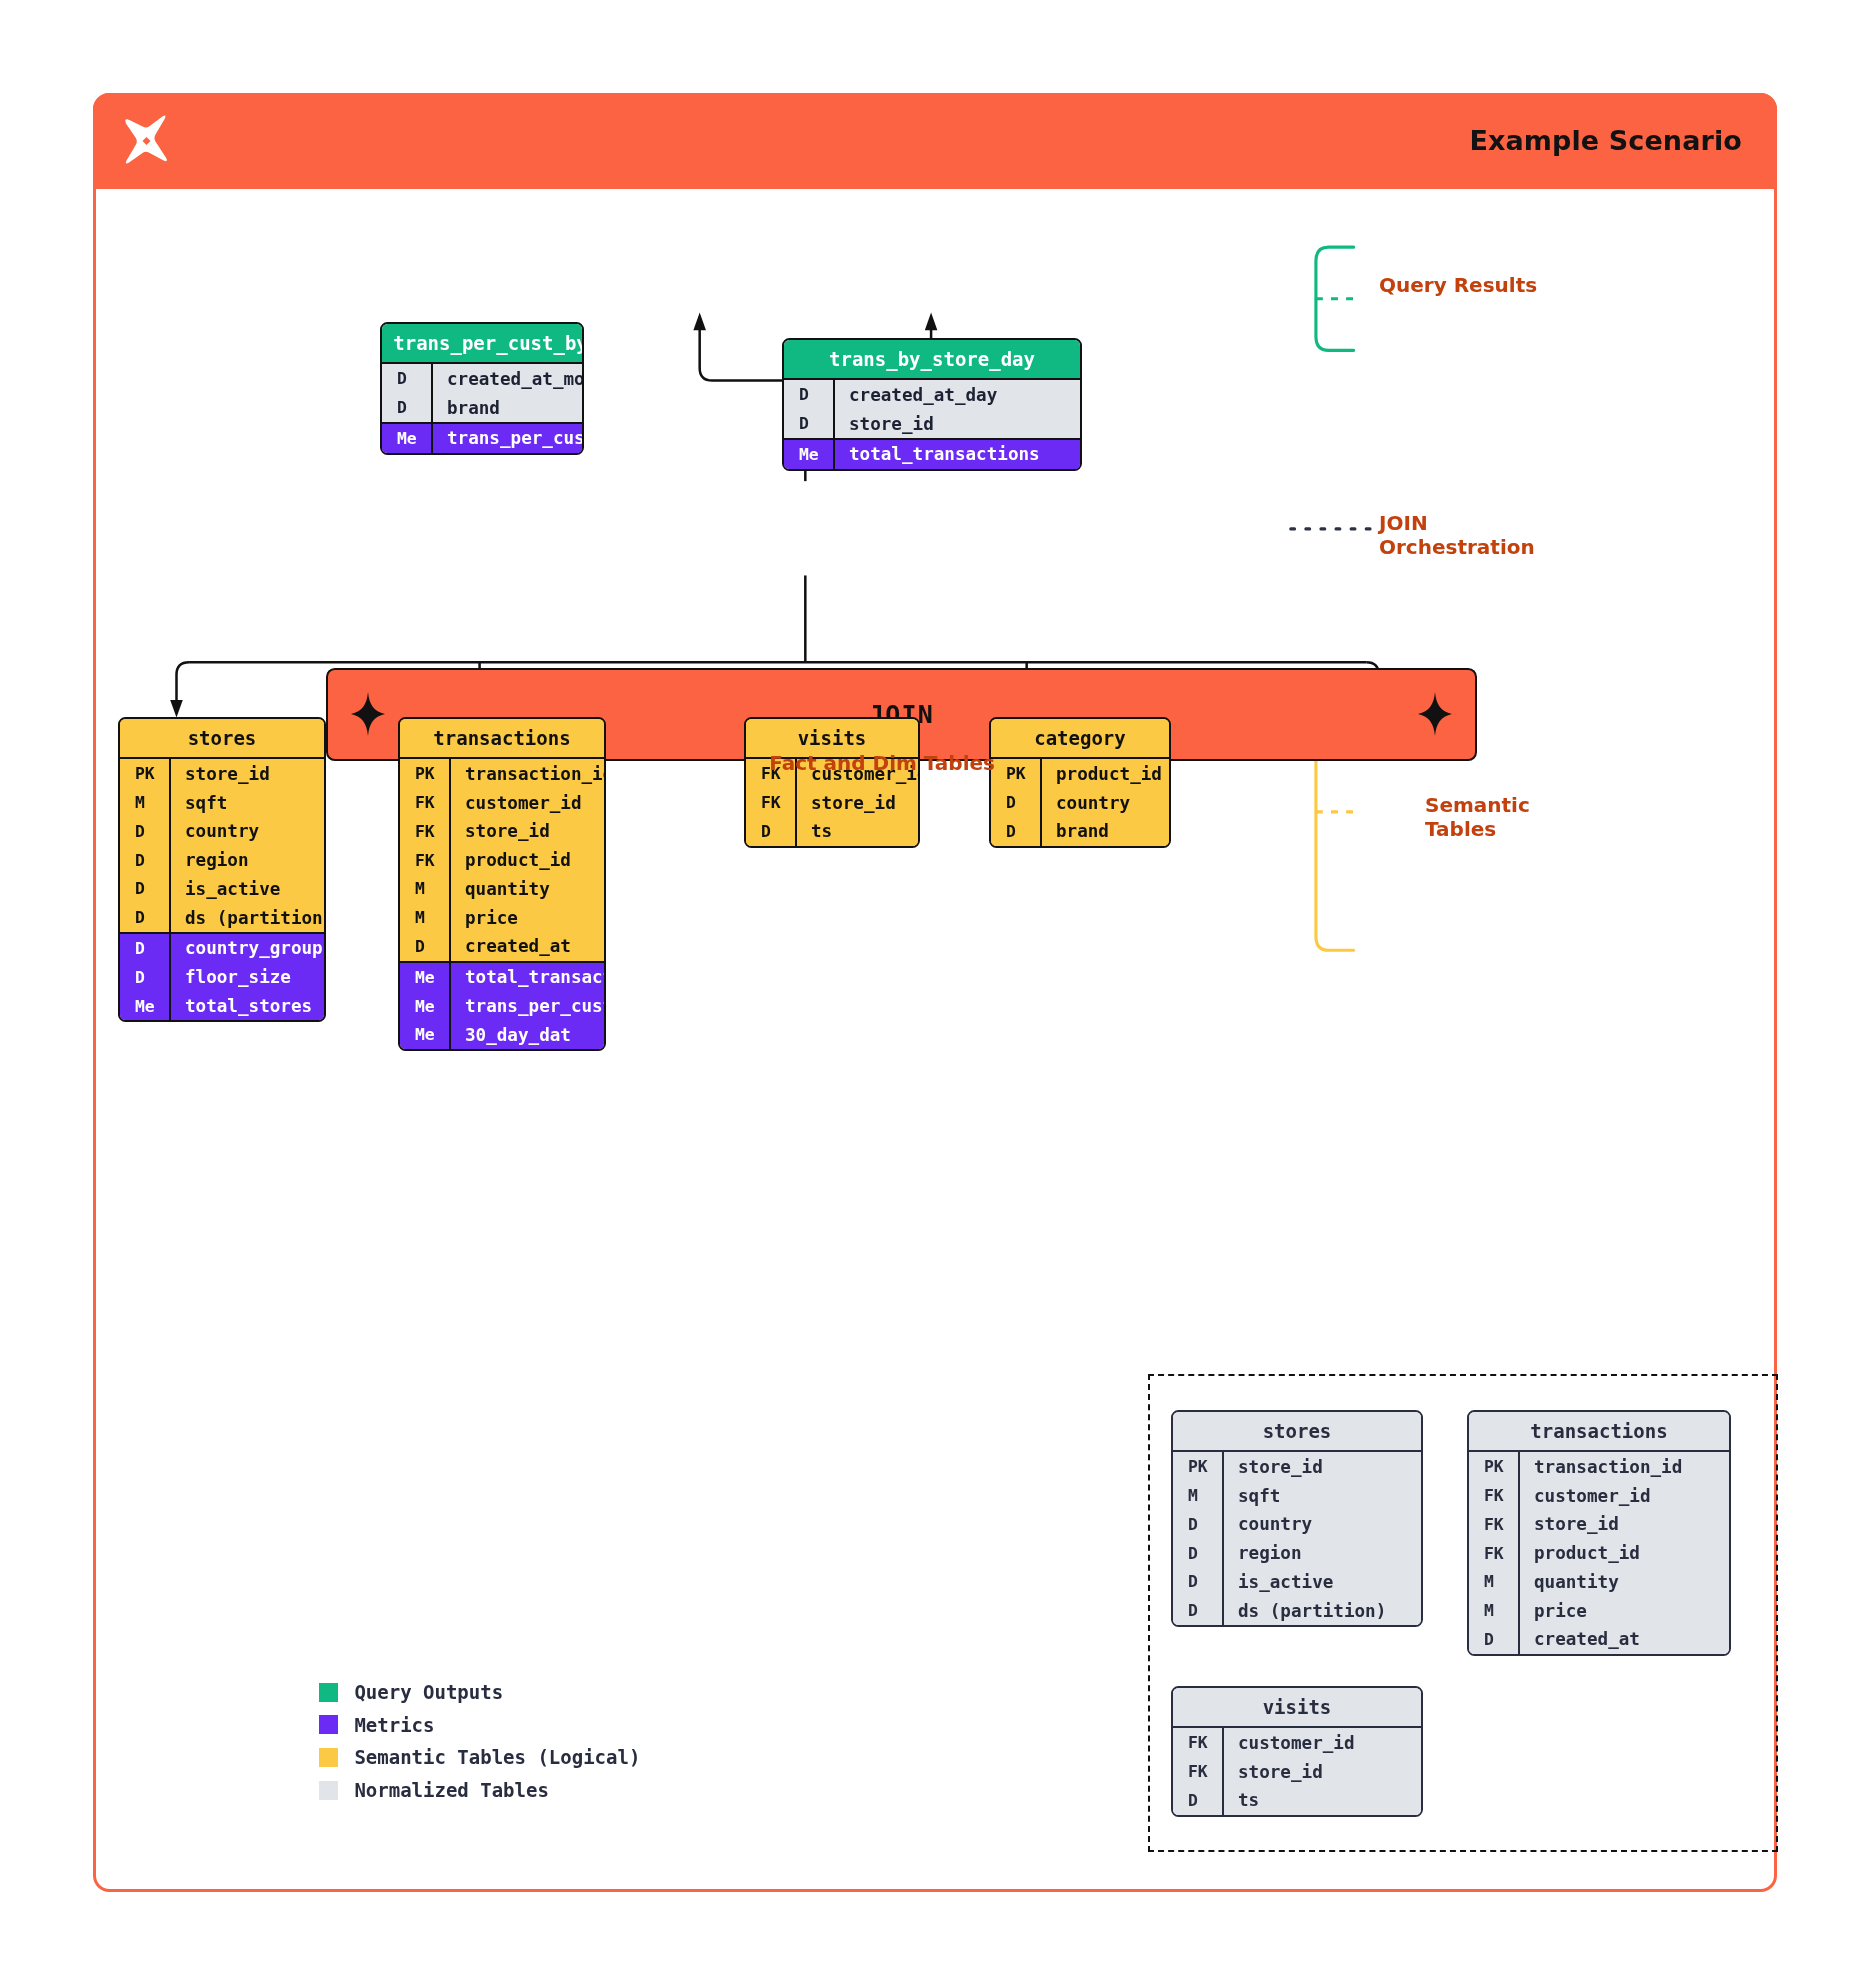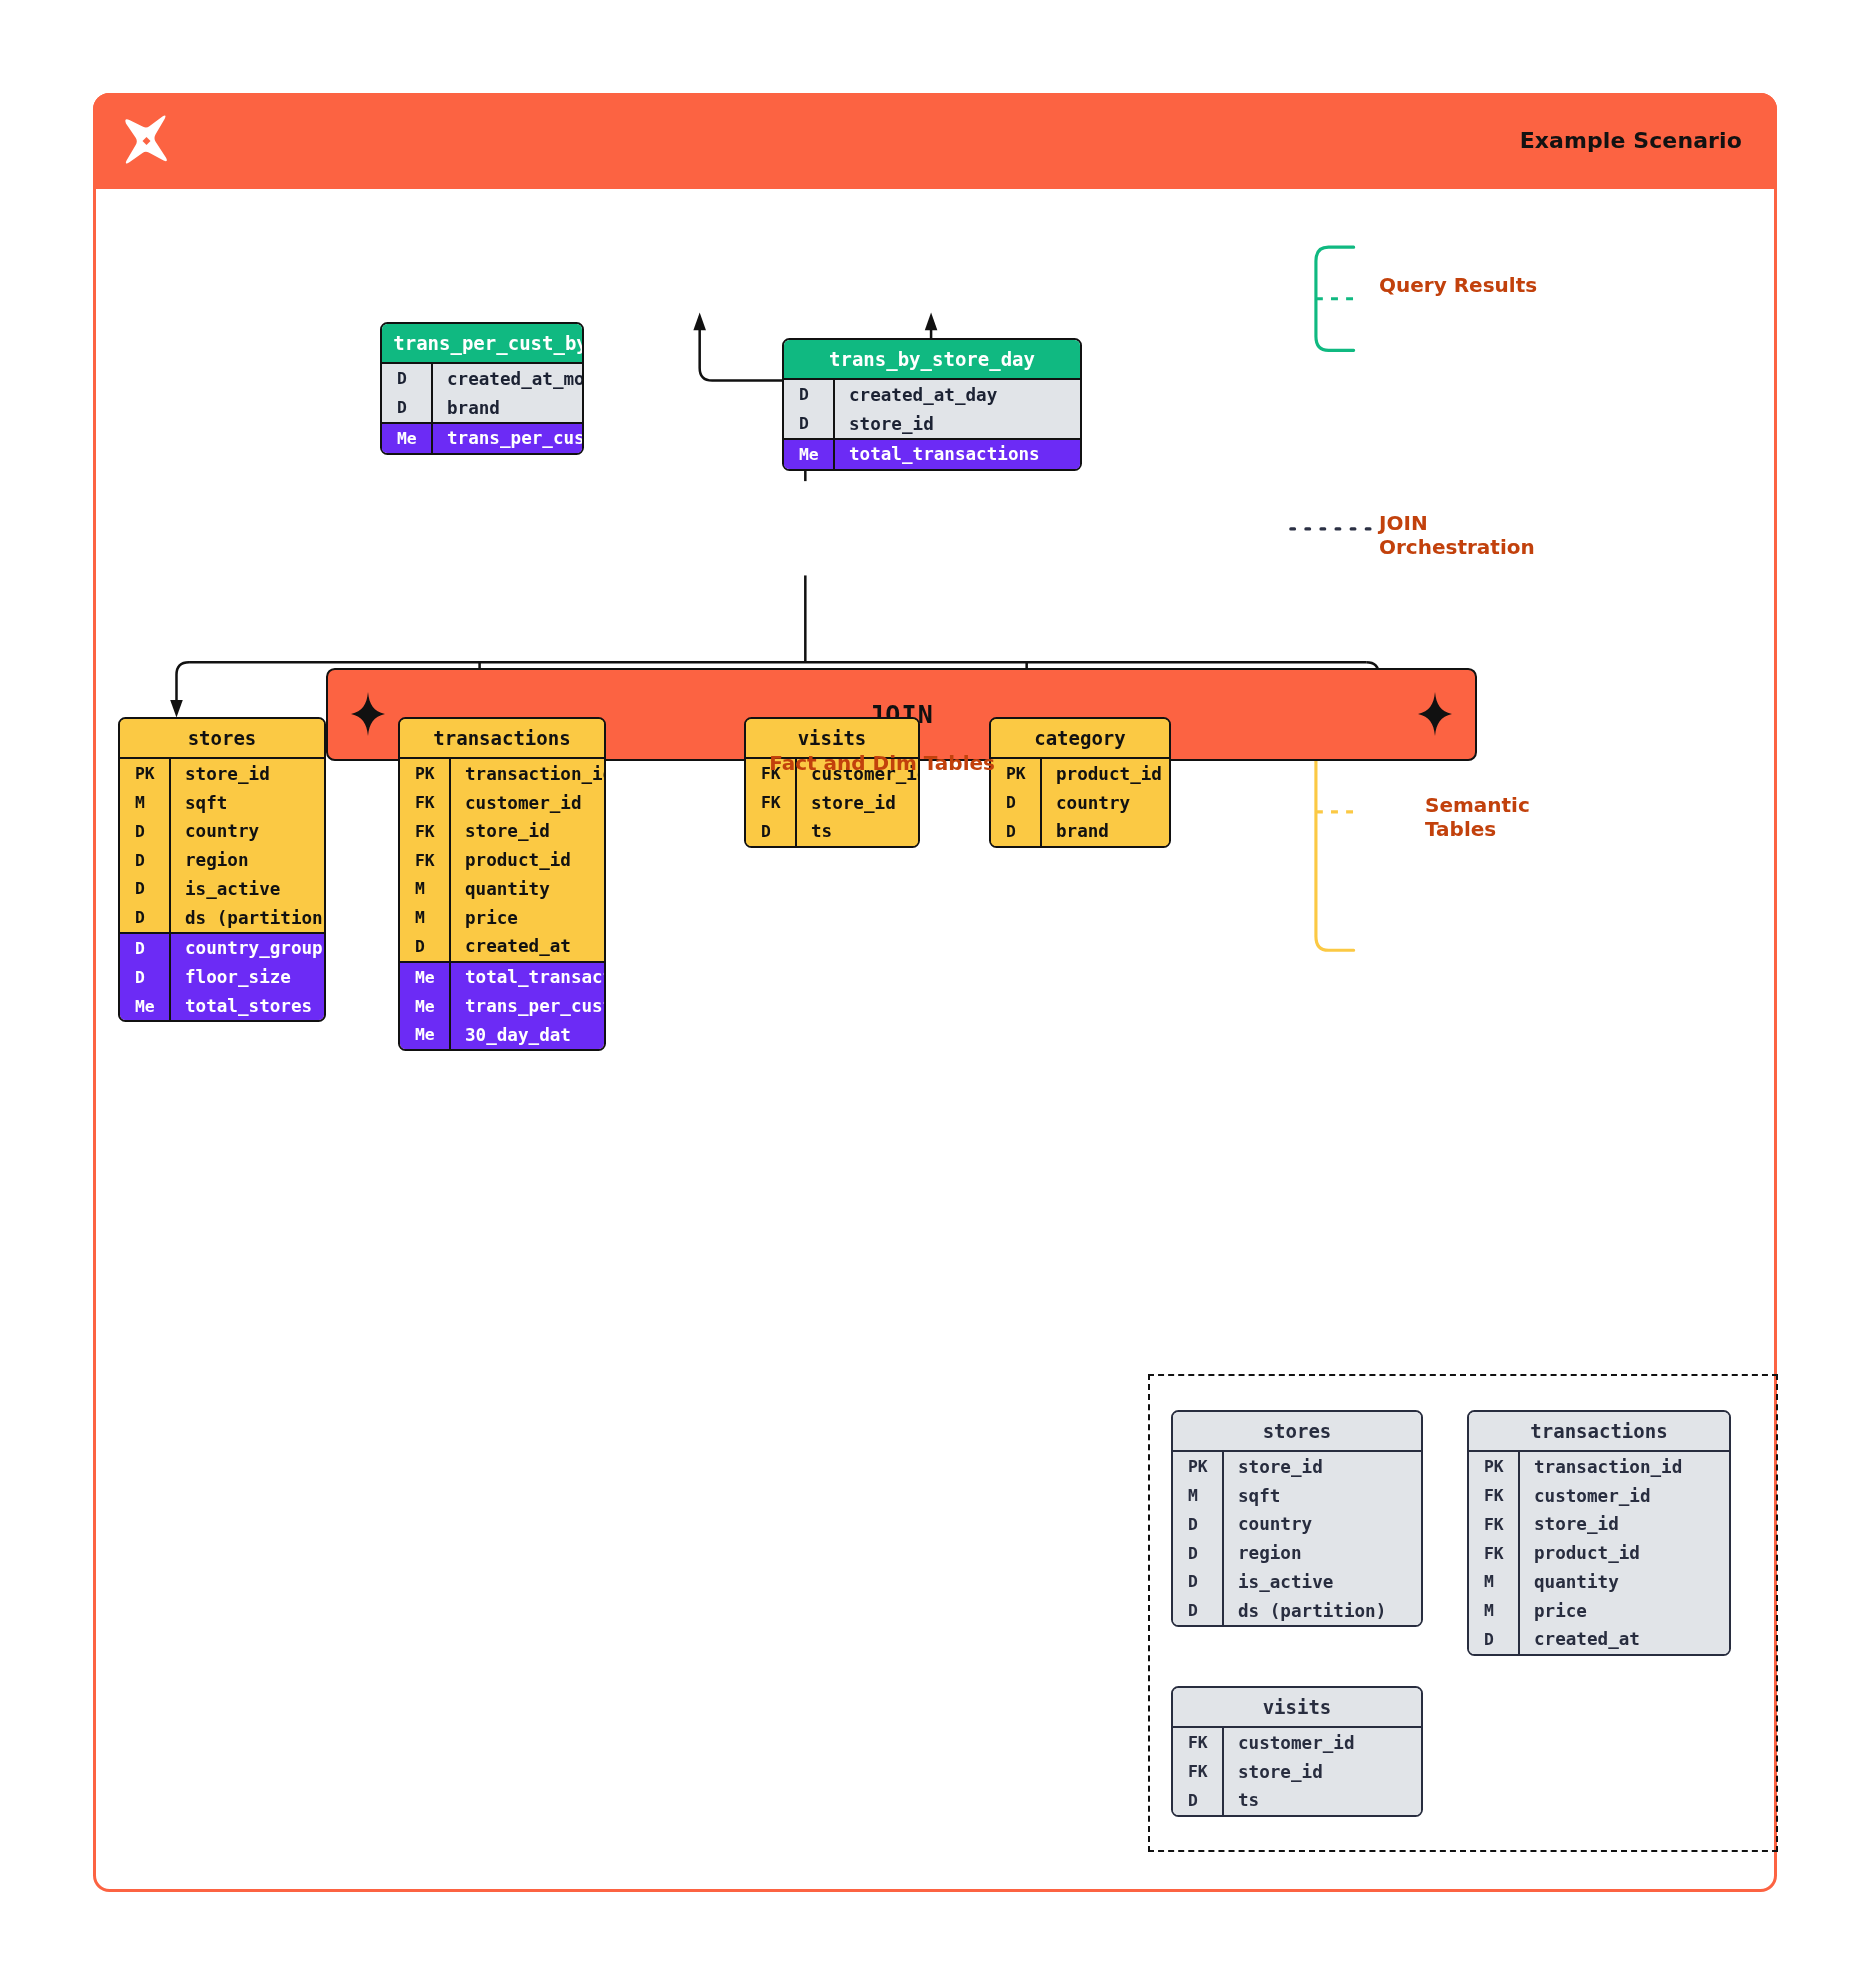--- a/index.html
+++ b/index.html
@@ -27,21 +27,21 @@
     background:#FC6342;
     border-radius:16.4px 16.4px 0 0;
     display:flex; align-items:center;
     justify-content:space-between;
   }
   #logo { margin-left:25px; width:57px; height:57px; }
   #header-title {
     margin-right:35px;
     font-family:"DejaVu Sans", sans-serif;
     font-weight:bold;
-    font-size:22px;
+    font-size:27px;
     color:#121212;
     letter-spacing:0.1px;
   }
 
   
   .tbl {
     position:absolute;
     border:2.5px solid #111111;
     border-radius:7.5px;
     overflow:hidden;
@@ -467,15 +467,33 @@
           <span class="k dim">FK</span>
           <span class="v dim divcol">store_id</span>
         </div>
       <div class="trow">
           <span class="k dim">D</span>
           <span class="v dim divcol">ts</span>
         </div>
     </div>
   </div>
 
+  <div id="legend">
+    <div class="lg-row">
+      <span class="lg-sw" style="background:#10B981;"></span>
+      <span class="lg-txt">Query Outputs</span>
+    </div>
+    <div class="lg-row">
+      <span class="lg-sw" style="background:#6C2BF5;"></span>
+      <span class="lg-txt">Metrics</span>
+    </div>
+    <div class="lg-row">
+      <span class="lg-sw" style="background:#FBC944;"></span>
+      <span class="lg-txt">Semantic Tables (Logical)</span>
+    </div>
+    <div class="lg-row">
+      <span class="lg-sw" style="background:#E1E4E8;"></span>
+      <span class="lg-txt">Normalized Tables</span>
+    </div>
+  </div>
 
 </div>
 
 
 </body></html>

